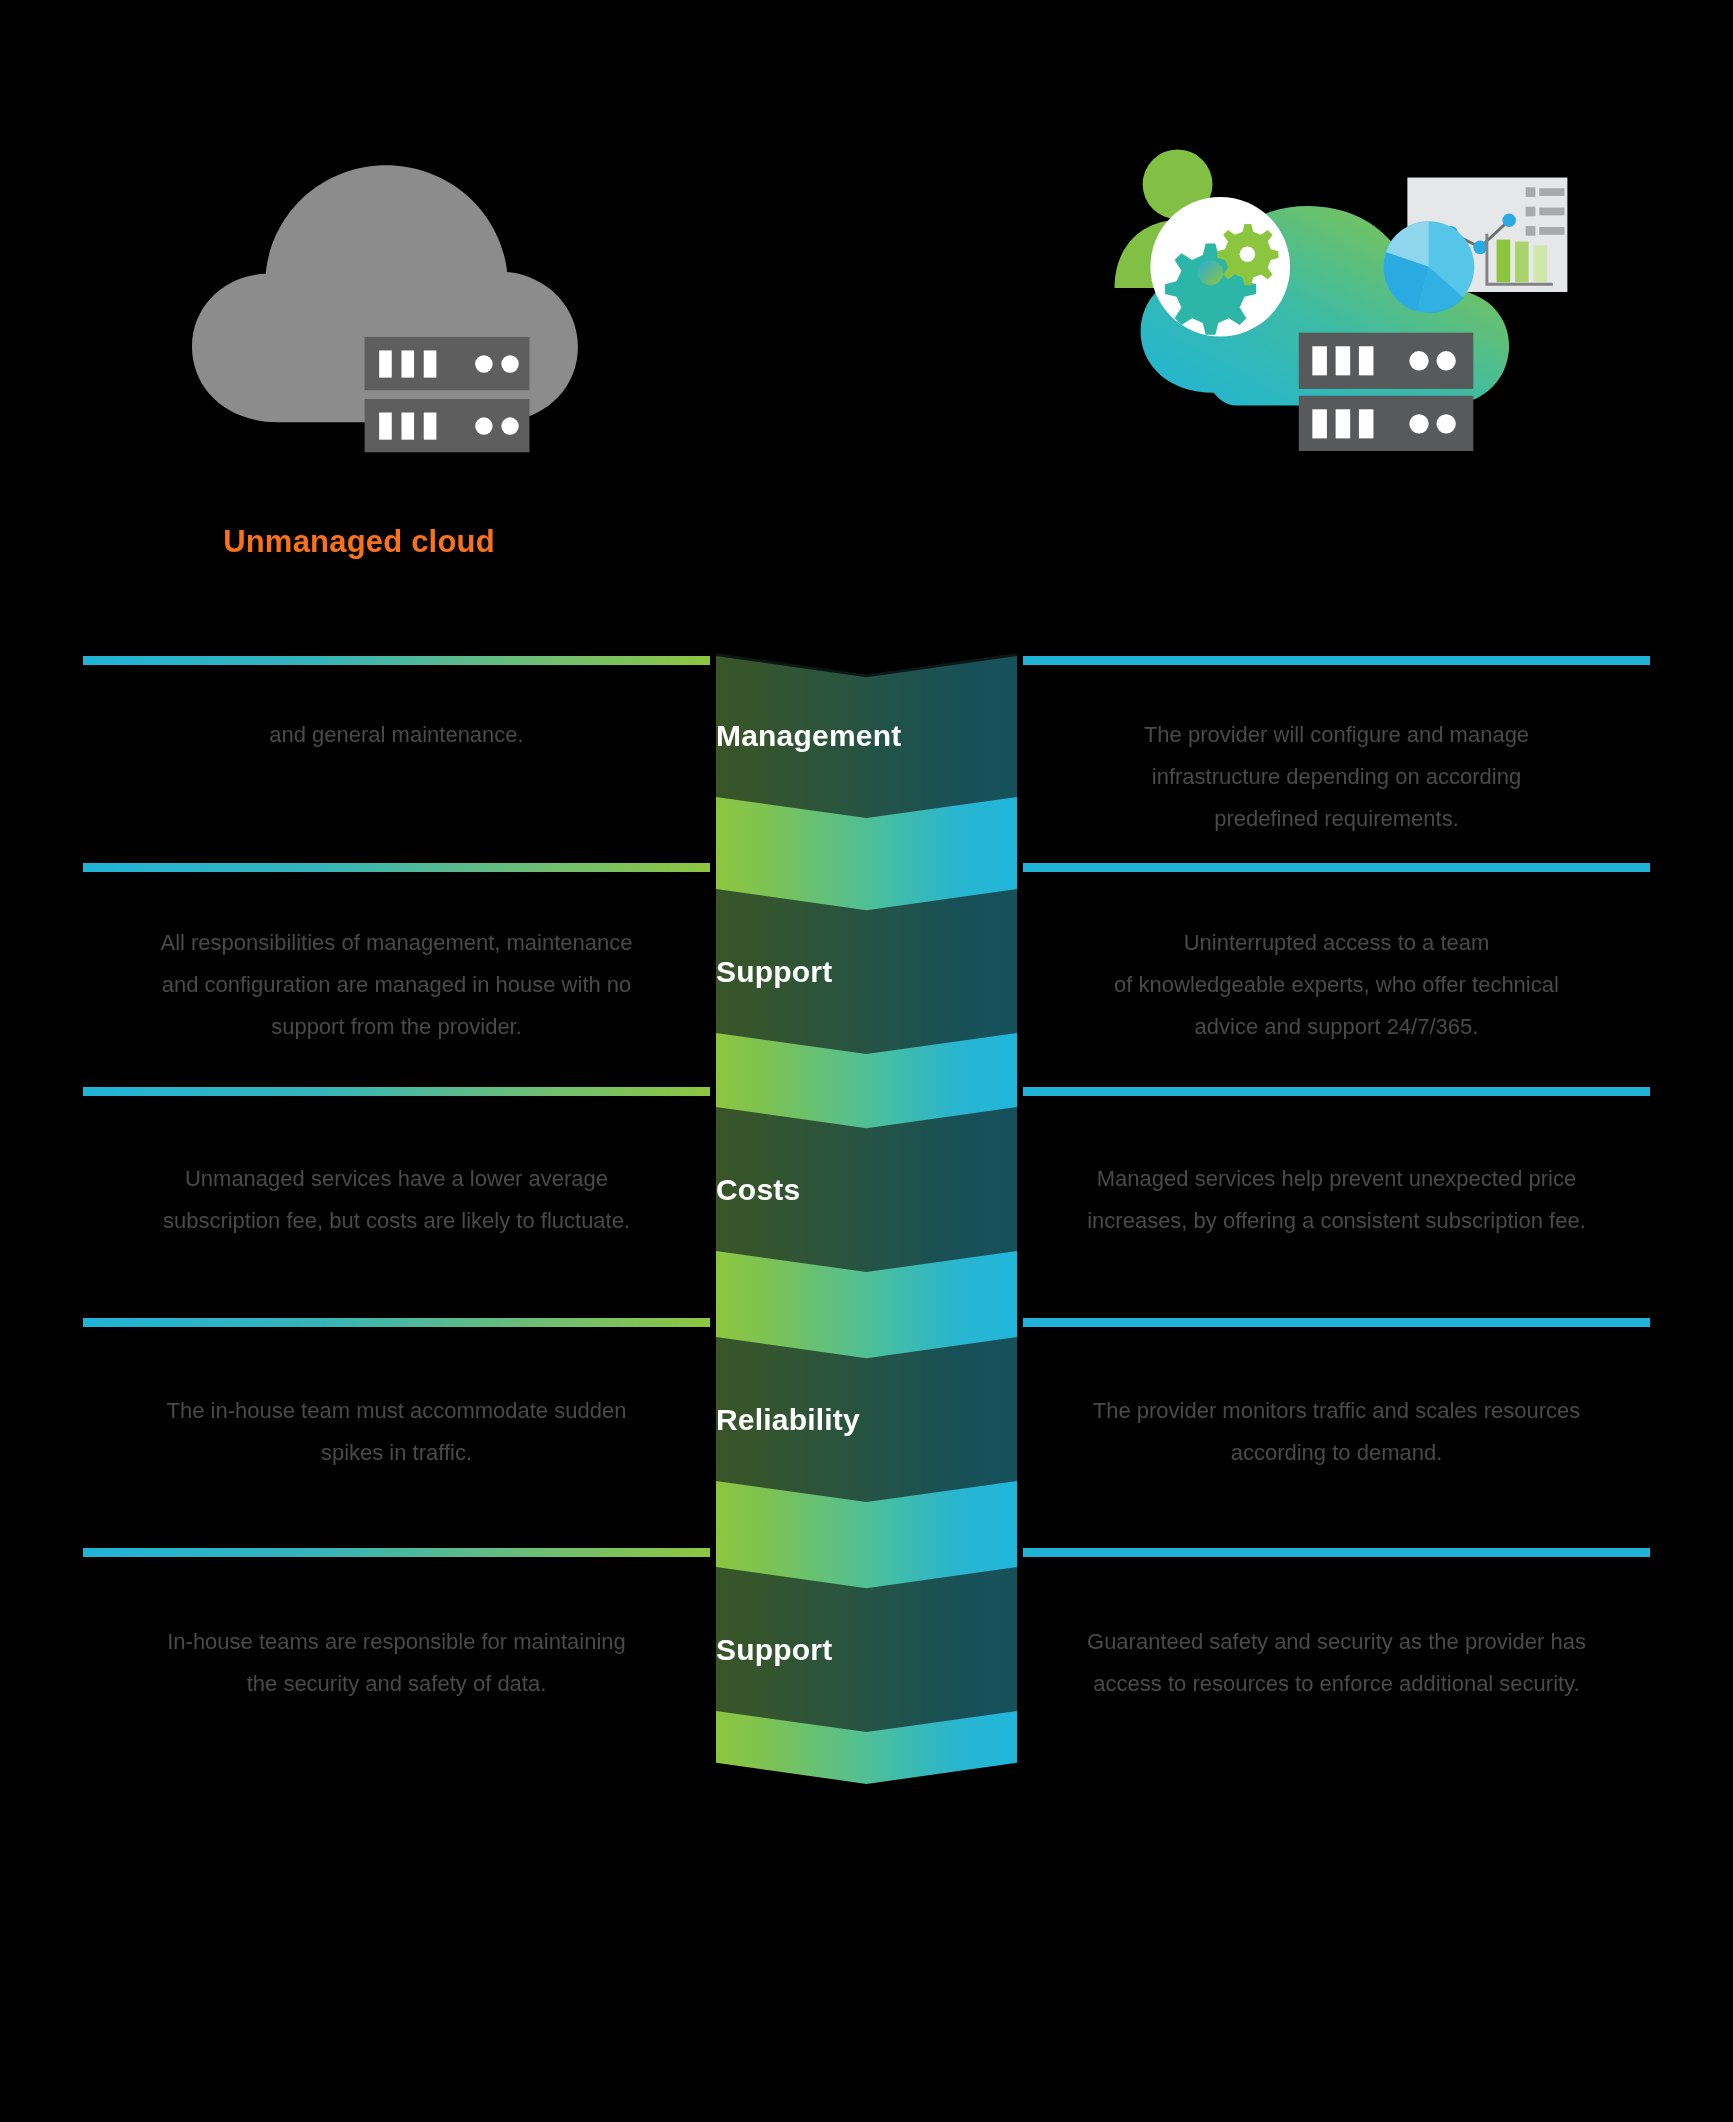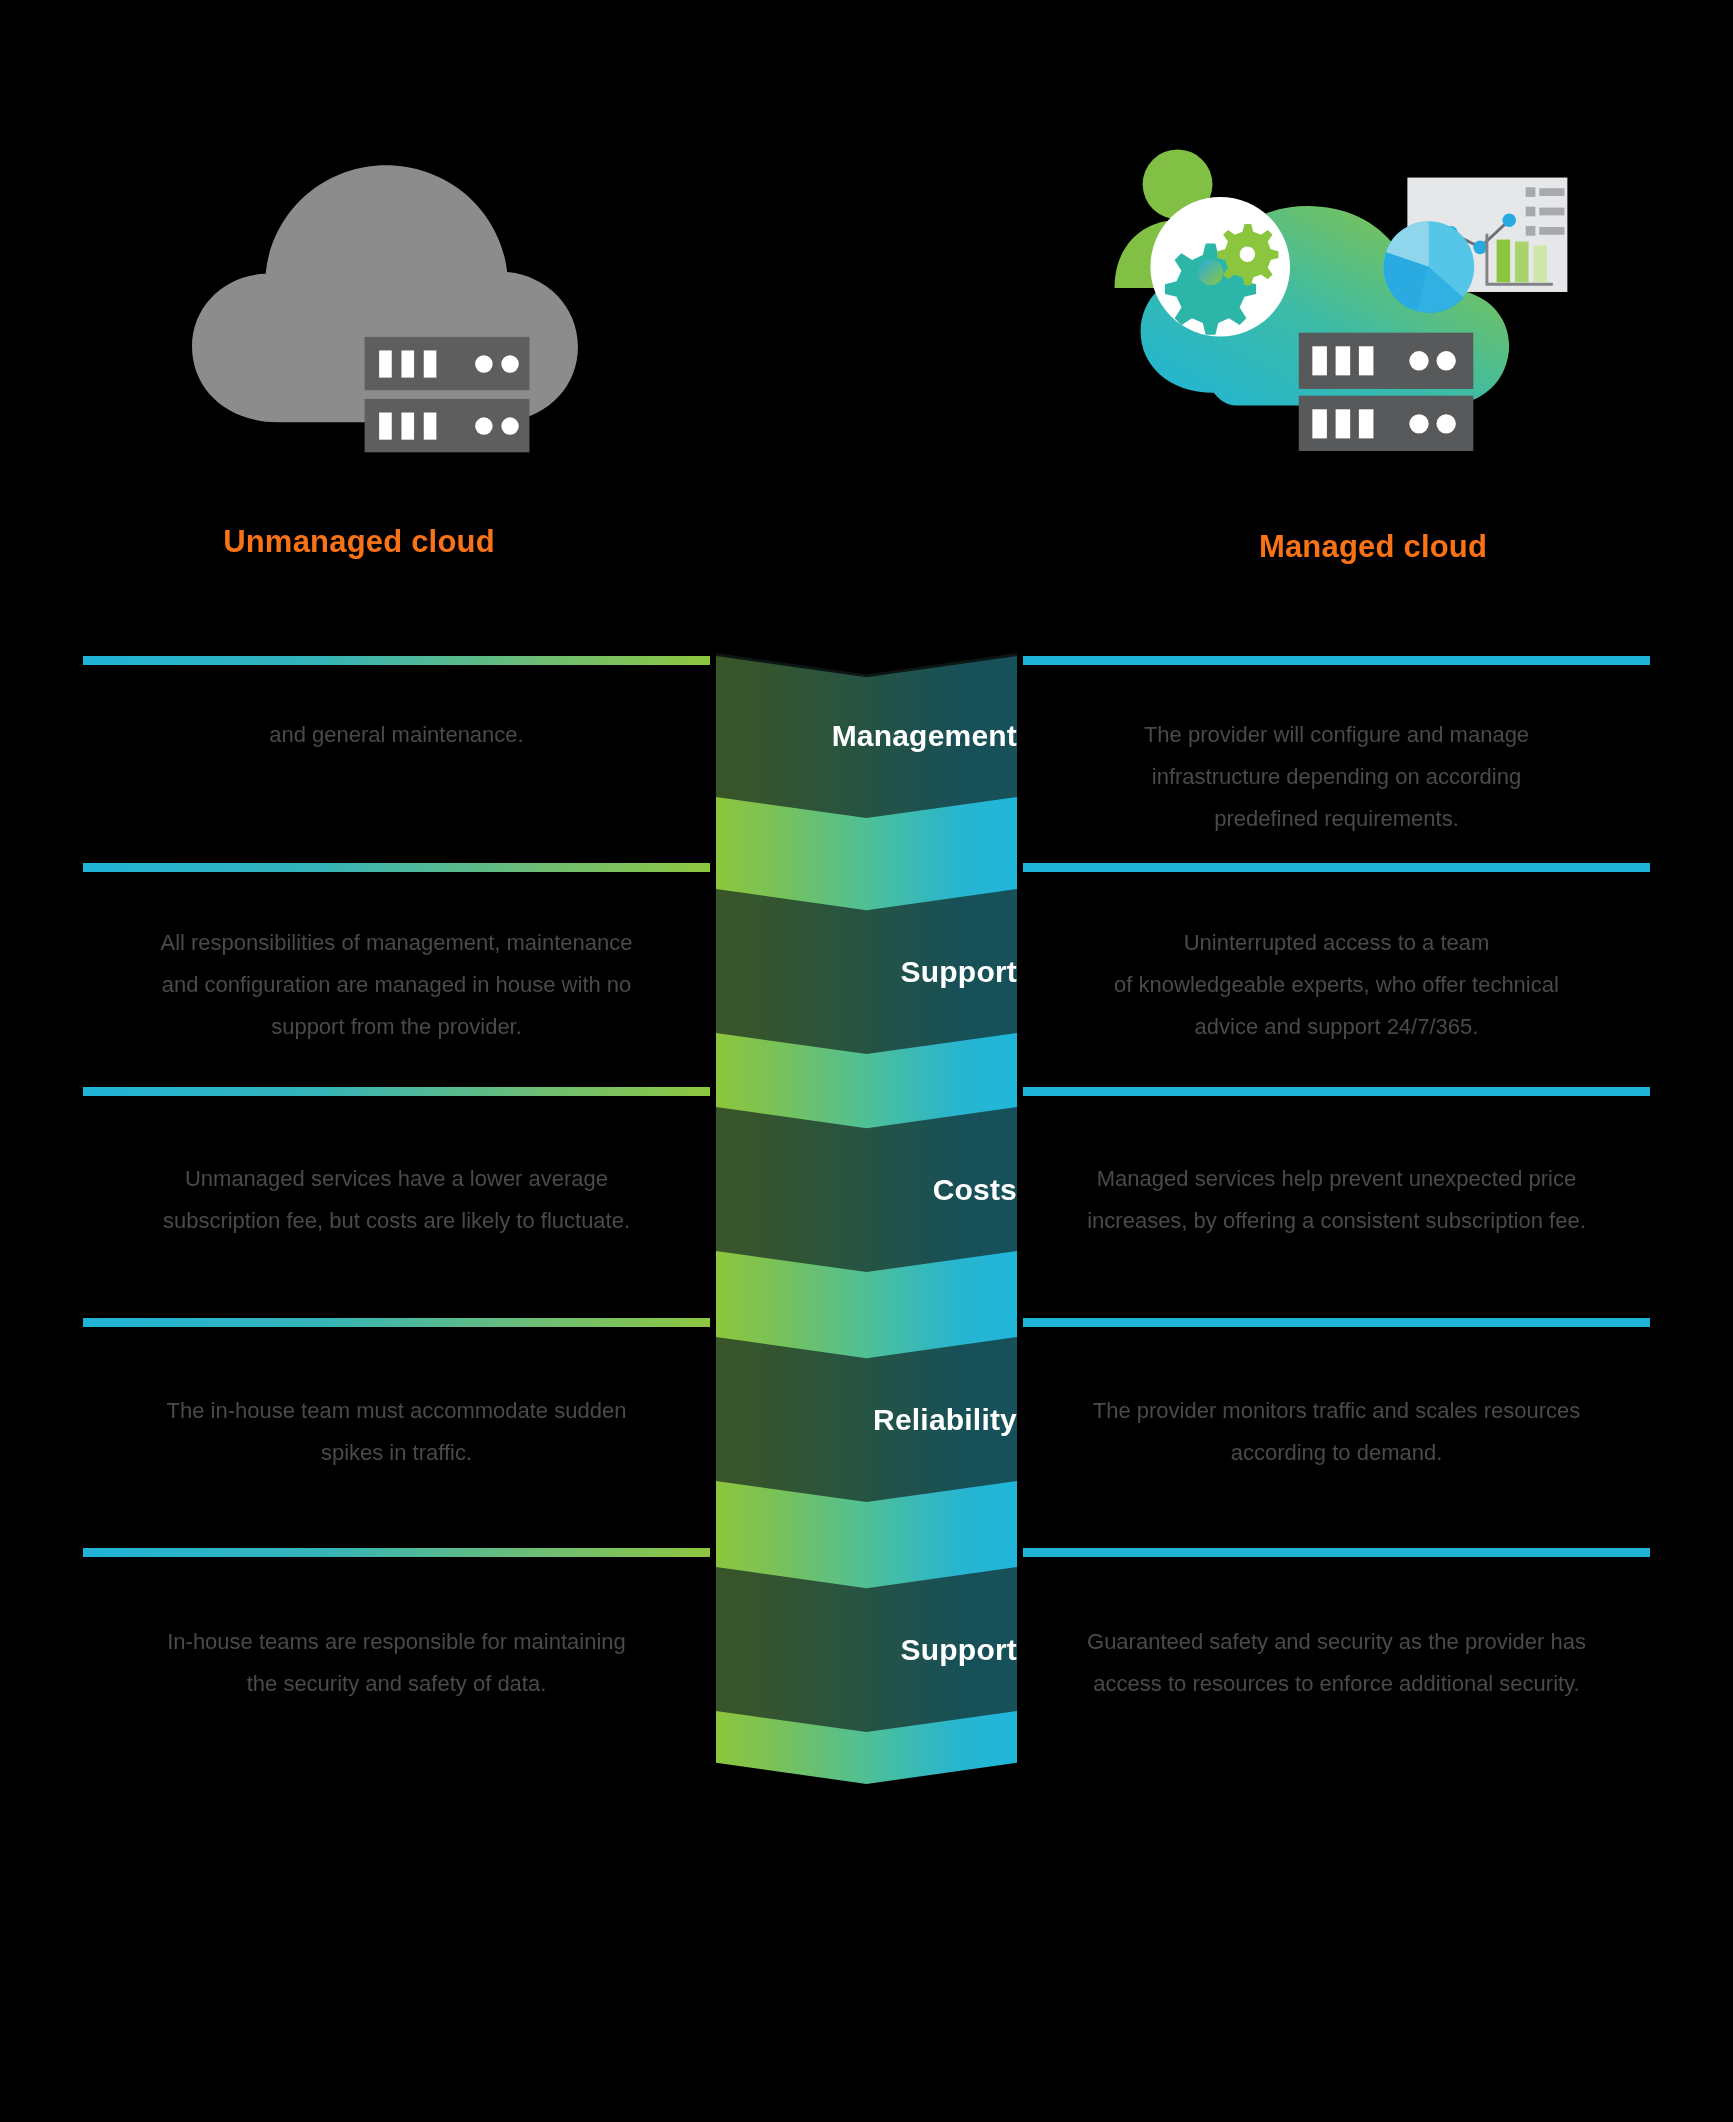--- a/index.html
+++ b/index.html
@@ -57,21 +57,21 @@
     clip-path: polygon(0 0, 50% 7.2%, 100% 0, 100% 92.8%, 50% 100%, 0 92.8%);
   }
 
   .chev-dark {
     position: absolute;
     left: 0;
     width: 100%;
     background: rgba(17, 33, 30, 0.68);
     display: flex;
     align-items: center;
-    justify-content: flex-end;
+    justify-content: flex-start;
   }
 
   .chev-label {
     position: relative;
     color: #ffffff;
     font-family: "Liberation Sans", sans-serif;
     font-weight: 700;
     font-size: 30px;
     letter-spacing: 0.2px;
     text-align: center;
@@ -204,21 +204,20 @@
         <rect x="222" y="287" width="15" height="30" fill="#ffffff"></rect>
         <rect x="246" y="287" width="15" height="30" fill="#ffffff"></rect>
         <rect x="270" y="287" width="15" height="30" fill="#ffffff"></rect>
         <circle cx="332" cy="302" r="10" fill="#ffffff"></circle>
         <circle cx="360" cy="302" r="10" fill="#ffffff"></circle>
       </g>
     </svg>
   </div>
 
   <div class="caption caption-left">Unmanaged cloud</div>
-  <div class="caption caption-right">Managed cloud</div>
 
   <div id="chevron-column" style="top: 656px; height: 1128px;">
     <div class="chev-base" style="clip-path: polygon(0px 0px, 50% 1.893%, 100% 0px, 100% 98.107%, 50% 100%, 0px 98.107%);"></div>
     <div id="chev-overlays">
         <div class="chev-dark" style="top: -2.9px; height: 165px; clip-path: polygon(0px 0px, 50% 21.3px, 100% 0px, 100% 144px, 50% 165px, 0px 144px);">
           <span class="chev-label">Management</span>
         </div>
         <div class="chev-dark" style="top: 233px; height: 165px; clip-path: polygon(0px 0px, 50% 21.3px, 100% 0px, 100% 144px, 50% 165px, 0px 144px);">
           <span class="chev-label">Support</span>
         </div>

